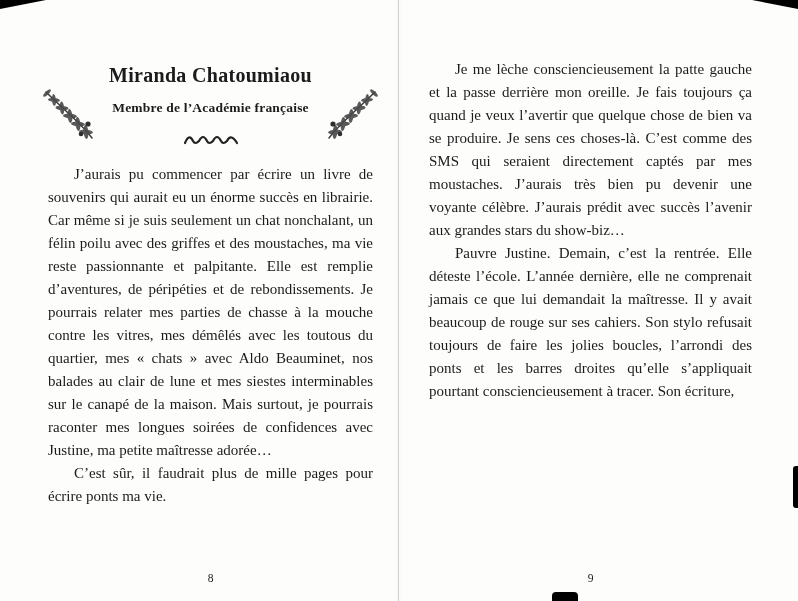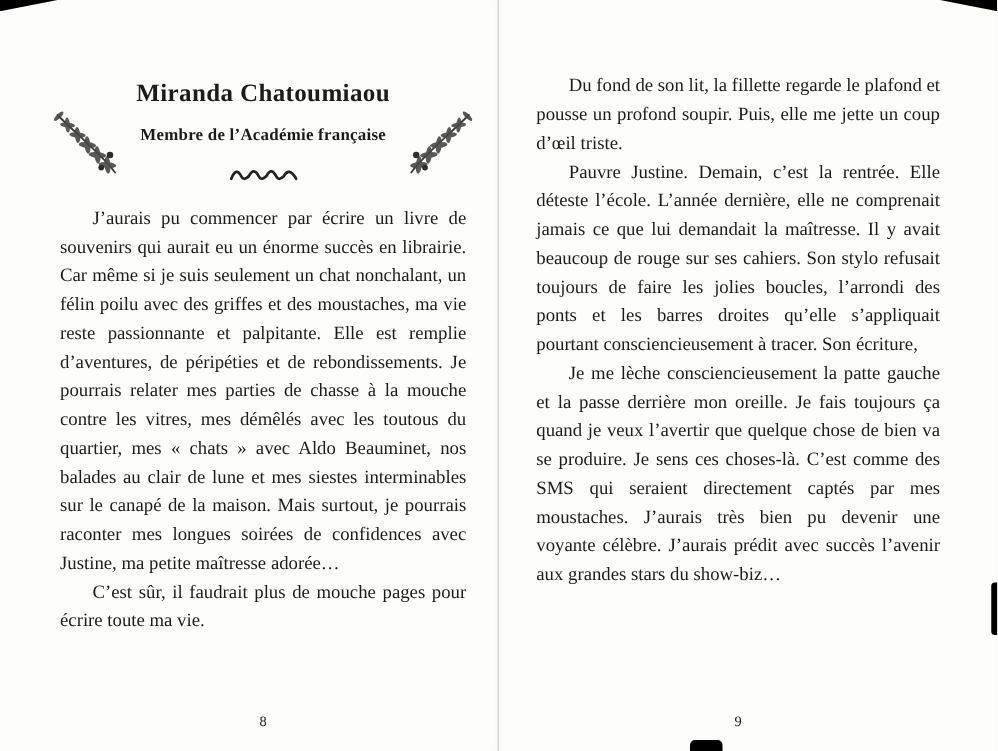--- a/index.html
+++ b/index.html
@@ -141,31 +141,30 @@
     </div>
 
     <div class="ornament">
       <svg viewBox="0 0 54 14" width="54" height="14" aria-hidden="true">
         <path d="M1 11 Q5 1 9 9 Q11 13 15 9 Q19 1 23 9 Q25 13 29 9 Q33 1 37 9 Q39 13 43 9 Q47 1 53 11" fill="none" stroke="#222222" stroke-width="2.2" stroke-linecap="round"></path>
       </svg>
     </div>
 
     <div class="body-text">
       <p>J’aurais pu commencer par écrire un livre de souvenirs qui aurait eu un énorme succès en librairie. Car même si je suis seulement un chat nonchalant, un félin poilu avec des griffes et des moustaches, ma vie reste passionnante et palpitante. Elle est remplie d’aventures, de péripéties et de rebondissements. Je pourrais relater mes parties de chasse à la mouche contre les vitres, mes démêlés avec les toutous du quartier, mes « chats » avec Aldo Beauminet, nos balades au clair de lune et mes siestes interminables sur le canapé de la maison. Mais surtout, je pourrais raconter mes longues soirées de confidences avec Justine, ma petite maîtresse adorée…</p>
-      <p>C’est sûr, il faudrait plus de mouche pages pour écrire toute ma vie.</p>
+      <p>C’est sûr, il faudrait plus de mille pages pour écrire ponts ma vie.</p>
     </div>
 
     <div class="page-number">8</div>
   </div>
 
   <div class="page page-right">
     <div class="body-text">
-      <p>Du fond de son lit, la fillette regarde le plafond et pousse un profond soupir. Puis, elle me jette un coup d’œil triste.</p>
+      <p>Je me lèche consciencieusement la patte gauche et la passe derrière mon oreille. Je fais toujours ça quand je veux l’avertir que quelque chose de bien va se produire. Je sens ces choses-là. C’est comme des SMS qui seraient directement captés par mes moustaches. J’aurais très bien pu devenir une voyante célèbre. J’aurais prédit avec succès l’avenir aux grandes stars du show-biz…</p>
       <p>Pauvre Justine. Demain, c’est la rentrée. Elle déteste l’école. L’année dernière, elle ne comprenait jamais ce que lui demandait la maîtresse. Il y avait beaucoup de rouge sur ses cahiers. Son stylo refusait toujours de faire les jolies boucles, l’arrondi des ponts et les barres droites qu’elle s’appliquait pourtant consciencieusement à tracer. Son écriture,</p>
-      <p>Je me lèche consciencieusement la patte gauche et la passe derrière mon oreille. Je fais toujours ça quand je veux l’avertir que quelque chose de bien va se produire. Je sens ces choses-là. C’est comme des SMS qui seraient directement captés par mes moustaches. J’aurais très bien pu devenir une voyante célèbre. J’aurais prédit avec succès l’avenir aux grandes stars du show-biz…</p>
     </div>
 
     <div class="page-number">9</div>
   </div>
 
   <div class="gutter"></div>
 
   <div class="artifact art-tl"></div>
   <div class="artifact art-tr"></div>
   <div class="artifact art-right"></div>

